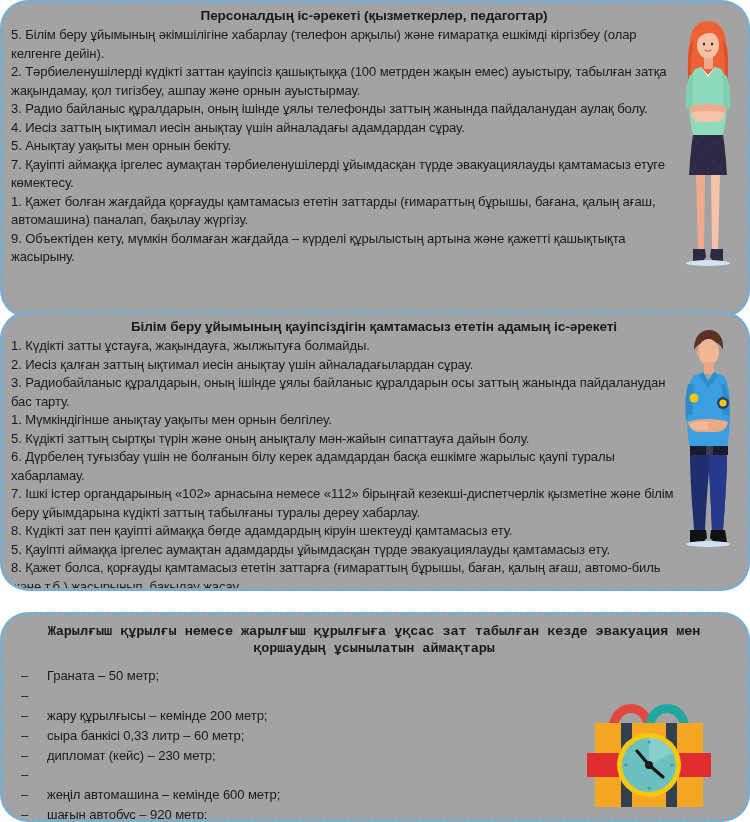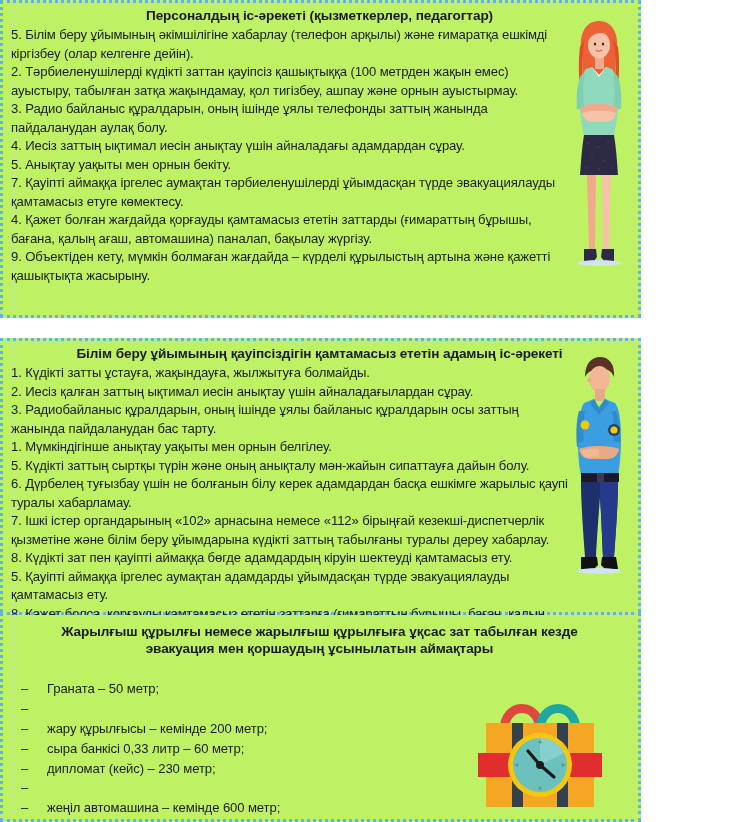--- a/index.html
+++ b/index.html
@@ -14,51 +14,53 @@
     width: 750px;
     height: 822px;
     background: #ffffff;
     overflow: hidden;
   }
 
   
   .panel {
     position: absolute;
     left: 0;
-    width: 641px;
-    background: #bef264;
+    width: 750px;
+    background: #a3a3a3;
     border-top: 3px dotted #5fb3e8;
     border-bottom: 3px dotted #5fb3e8;
     border-left: 3px dotted #5fb3e8;
     border-right: 3px dotted #5fb3e8;
     overflow: hidden;
+    border-radius: 28px;
   }
   .panel-1 { top: 0px;   height: 318px; }
-  .panel-2 { top: 338px; height: 280px; }
+  .panel-2 { top: 311px; height: 280px; }
   .panel-3 { top: 612px; height: 210px; }
 
   .panel-inner {
     position: relative;
     z-index: 2;
     padding: 5px 10px 0 8px;
   }
 
   .panel-title {
     text-align: center;
     font-weight: bold;
     font-size: 13.6px;
     color: #1a1a1a;
     line-height: 1.25;
     margin-bottom: 1px;
     letter-spacing: -0.1px;
   }
   .panel-3 .panel-title {
     margin-top: 4px;
-    margin-bottom: 21px;
+    margin-bottom: 8px;
     padding: 0 30px;
+    font-family: Liberation Mono, monospace;
   }
 
   .item {
     font-size: 13.1px;
     color: #1b1b1b;
     line-height: 1.415;
     letter-spacing: -0.12px;
     text-align: left;
   }
   .panel-1 .item { padding-right: 60px; }
@@ -102,21 +104,21 @@
 
   <section class="panel panel-1">
     <div class="panel-inner">
       <div class="panel-title">Персоналдың іс-әрекеті (қызметкерлер, педагогтар)</div>
       <div class="item">5. Білім беру ұйымының әкімшілігіне хабарлау (телефон арқылы) және ғимаратқа ешкімді кіргізбеу (олар келгенге дейін).</div>
       <div class="item">2. Тәрбиеленушілерді күдікті заттан қауіпсіз қашықтыққа (100 метрден жақын емес) ауыстыру, табылған затқа жақындамау, қол тигізбеу, ашпау және орнын ауыстырмау.</div>
       <div class="item">3. Радио байланыс құралдарын, оның ішінде ұялы телефонды заттың жанында пайдаланудан аулақ болу.</div>
       <div class="item">4. Иесіз заттың ықтимал иесін анықтау үшін айналадағы адамдардан сұрау.</div>
       <div class="item">5. Анықтау уақыты мен орнын бекіту.</div>
       <div class="item">7. Қауіпті аймаққа іргелес аумақтан тәрбиеленушілерді ұйымдасқан түрде эвакуациялауды қамтамасыз етуге көмектесу.</div>
-      <div class="item">4. Қажет болған жағдайда қорғауды қамтамасыз ететін заттарды (ғимараттың бұрышы, бағана, қалың ағаш, автомашина) паналап, бақылау жүргізу.</div>
+      <div class="item">1. Қажет болған жағдайда қорғауды қамтамасыз ететін заттарды (ғимараттың бұрышы, бағана, қалың ағаш, автомашина) паналап, бақылау жүргізу.</div>
       <div class="item">9. Объектіден кету, мүмкін болмаған жағдайда – күрделі құрылыстың артына және қажетті қашықтықта жасырыну.</div>
     </div>
 
     <div class="figure fig-teacher">
       <svg viewBox="0 0 62 272" width="62" height="272" aria-hidden="true">
 
         <path d="M14 44 C10 26 16 10 31 10 C46 10 52 26 48 44 C47 62 49 82 44 96 L18 96 C13 82 15 62 14 44 Z" fill="#ec6236"></path>
 
         <rect x="27" y="44" width="9" height="14" fill="#f0a98d"></rect>
 

